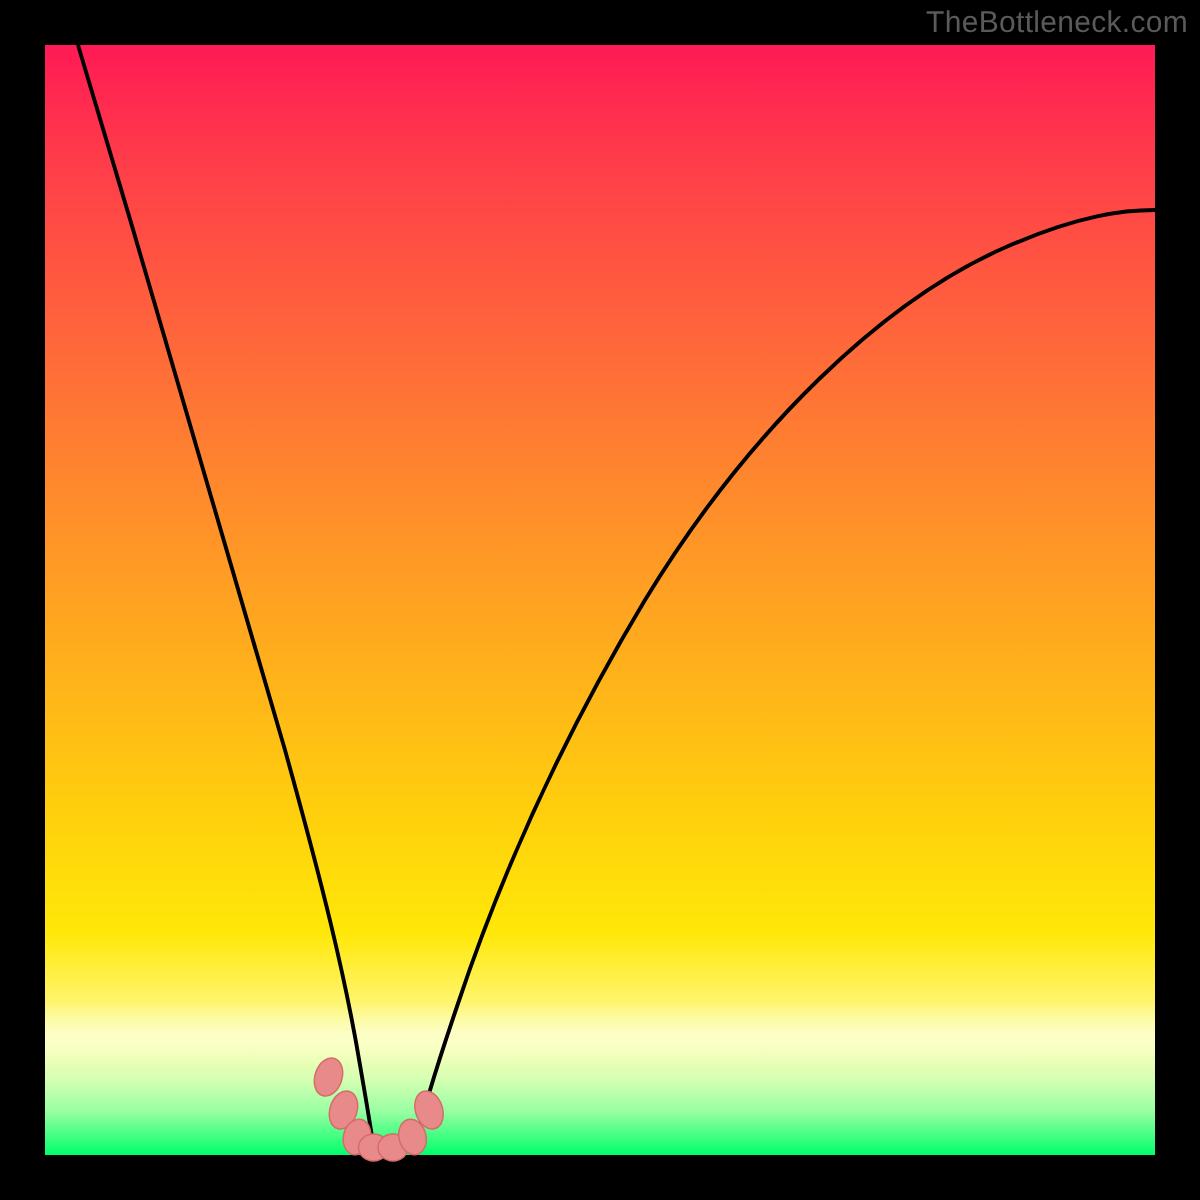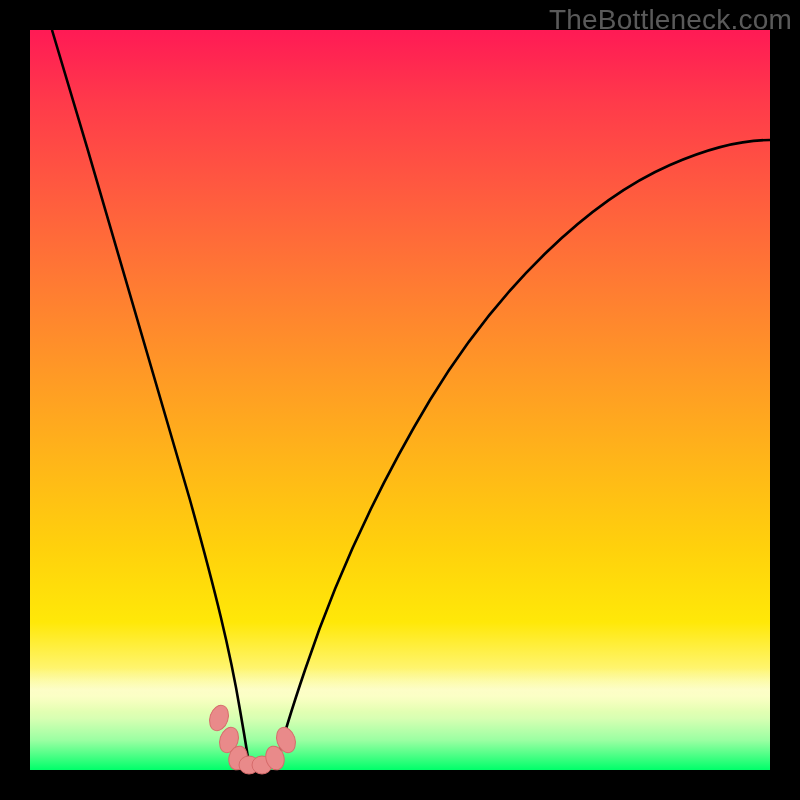--- a/index.html
+++ b/index.html
@@ -53,21 +53,21 @@
       rgba(255,255,230,0.55) 50%,
       rgba(255,255,255,0) 100%
     );
     pointer-events: none;
   }
   .watermark {
     position: absolute;
     top: 4px;
     right: 8px;
     color: #5a5a5a;
-    font-size: 28px;
+    font-size: 20px;
     letter-spacing: 0.2px;
   }
   svg.curves {
     position: absolute;
     left: 30px;
     top: 30px;
     width: 740px;
     height: 740px;
     overflow: visible;
   }

